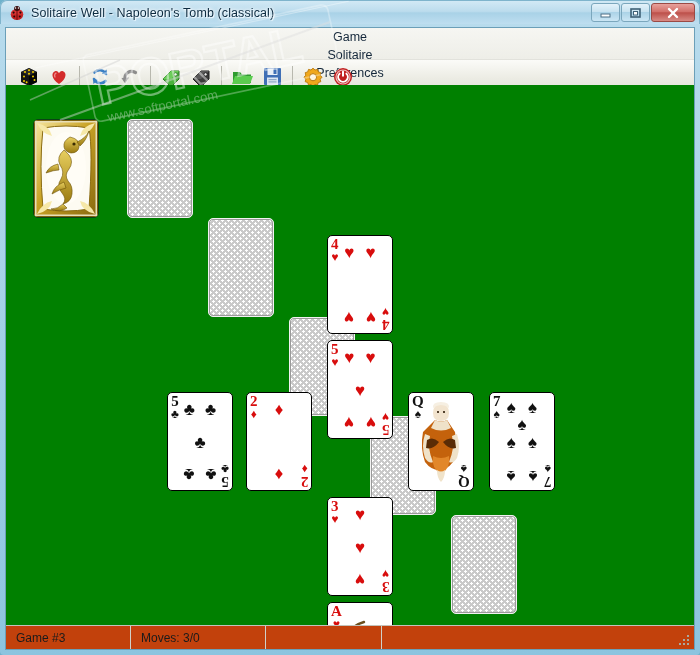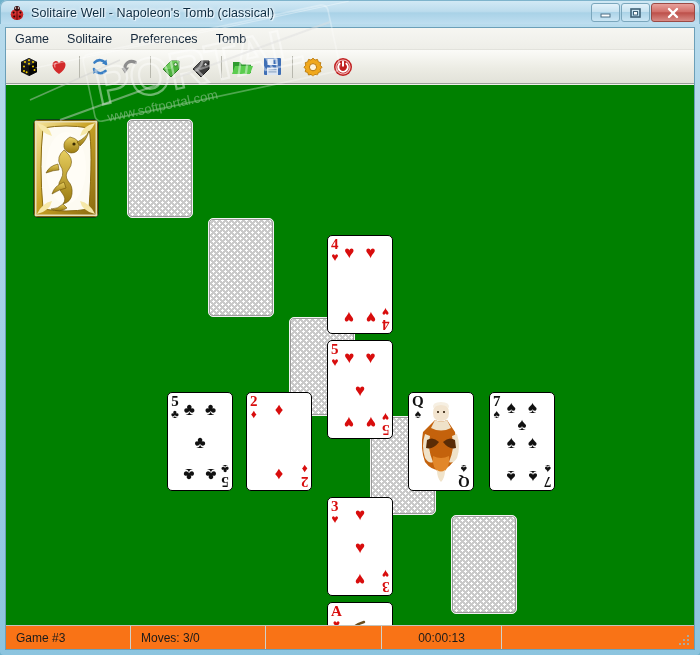--- a/index.html
+++ b/index.html
@@ -48,24 +48,25 @@
   .wb svg{display:block;}
   
   .client{
     position:absolute;left:5px;top:27px;width:690px;height:623px;
     box-sizing:border-box;
     border:1px solid #6b9fb8;
     background:#f0f0ea;
     overflow:hidden;
   }
   .menubar{
-    height:22px;box-sizing:border-box;
+    height:32px;box-sizing:border-box;
     background:linear-gradient(to bottom,#f6f6f2,#eeeee8);
     display:flex;align-items:center;padding-left:0;
     border-bottom:1px solid #e2e2dc;
+    flex-direction:column;
   }
   .menu-item{
     font-size:12.5px;color:#14273a;padding:2px 9px;border-radius:2px;
     white-space:nowrap;
   }
   
   .toolbar{
     height:34px;box-sizing:border-box;
     background:linear-gradient(to bottom,#fbfbf8 0%,#ececE4 55%,#e2e2d9 100%);
     display:flex;align-items:center;padding-left:8px;
@@ -113,21 +114,21 @@
   .pip{position:absolute;font-size:17px;line-height:1;transform:translate(-50%,-50%);}
   .pip.inv{transform:translate(-50%,-50%) rotate(180deg);}
   .courtart{
     position:absolute;left:6px;top:8px;right:6px;bottom:8px;
     display:flex;align-items:center;justify-content:center;
   }
   
   .statusbar{
     position:absolute;left:0;bottom:0;width:688px;height:24px;
     box-sizing:border-box;
-    background:#f97316;border-top:1px solid #c3c3bb;
+    background:#c2410c;border-top:1px solid #c3c3bb;
     display:flex;align-items:flex-end;
   }
   .sb-cell{
     height:100%;display:flex;align-items:center;
     font-size:12px;color:#1b1b1b;
     border-right:1px solid #d0d0c8;
     box-sizing:border-box;
   }
   .sb-cell.a{width:125px;padding-left:10px;}
   .sb-cell.b{width:135px;padding-left:10px;}
@@ -504,21 +505,20 @@
           <span class="pip inv blk" style="left:78%;top:89%">♠</span>
         </div>
       </div>
 
     </div>
 
     <div class="statusbar">
       <div class="sb-cell a">Game #3</div>
       <div class="sb-cell b">Moves: 3/0</div>
       <div class="sb-cell c"></div>
-      <div class="sb-cell d">00:00:13</div>
       <div class="sb-cell e"></div>
       <div class="sb-grip">
         <svg width="14" height="14" viewBox="0 0 14 14">
           <g fill="#a9a9a0">
             <rect x="10" y="10" width="2" height="2"></rect>
               <rect x="6" y="10" width="2" height="2"></rect>
             <rect x="10" y="6" width="2" height="2"></rect>
               <rect x="2" y="10" width="2" height="2"></rect>
             <rect x="6" y="6" width="2" height="2"></rect>
               <rect x="10" y="2" width="2" height="2"></rect>

